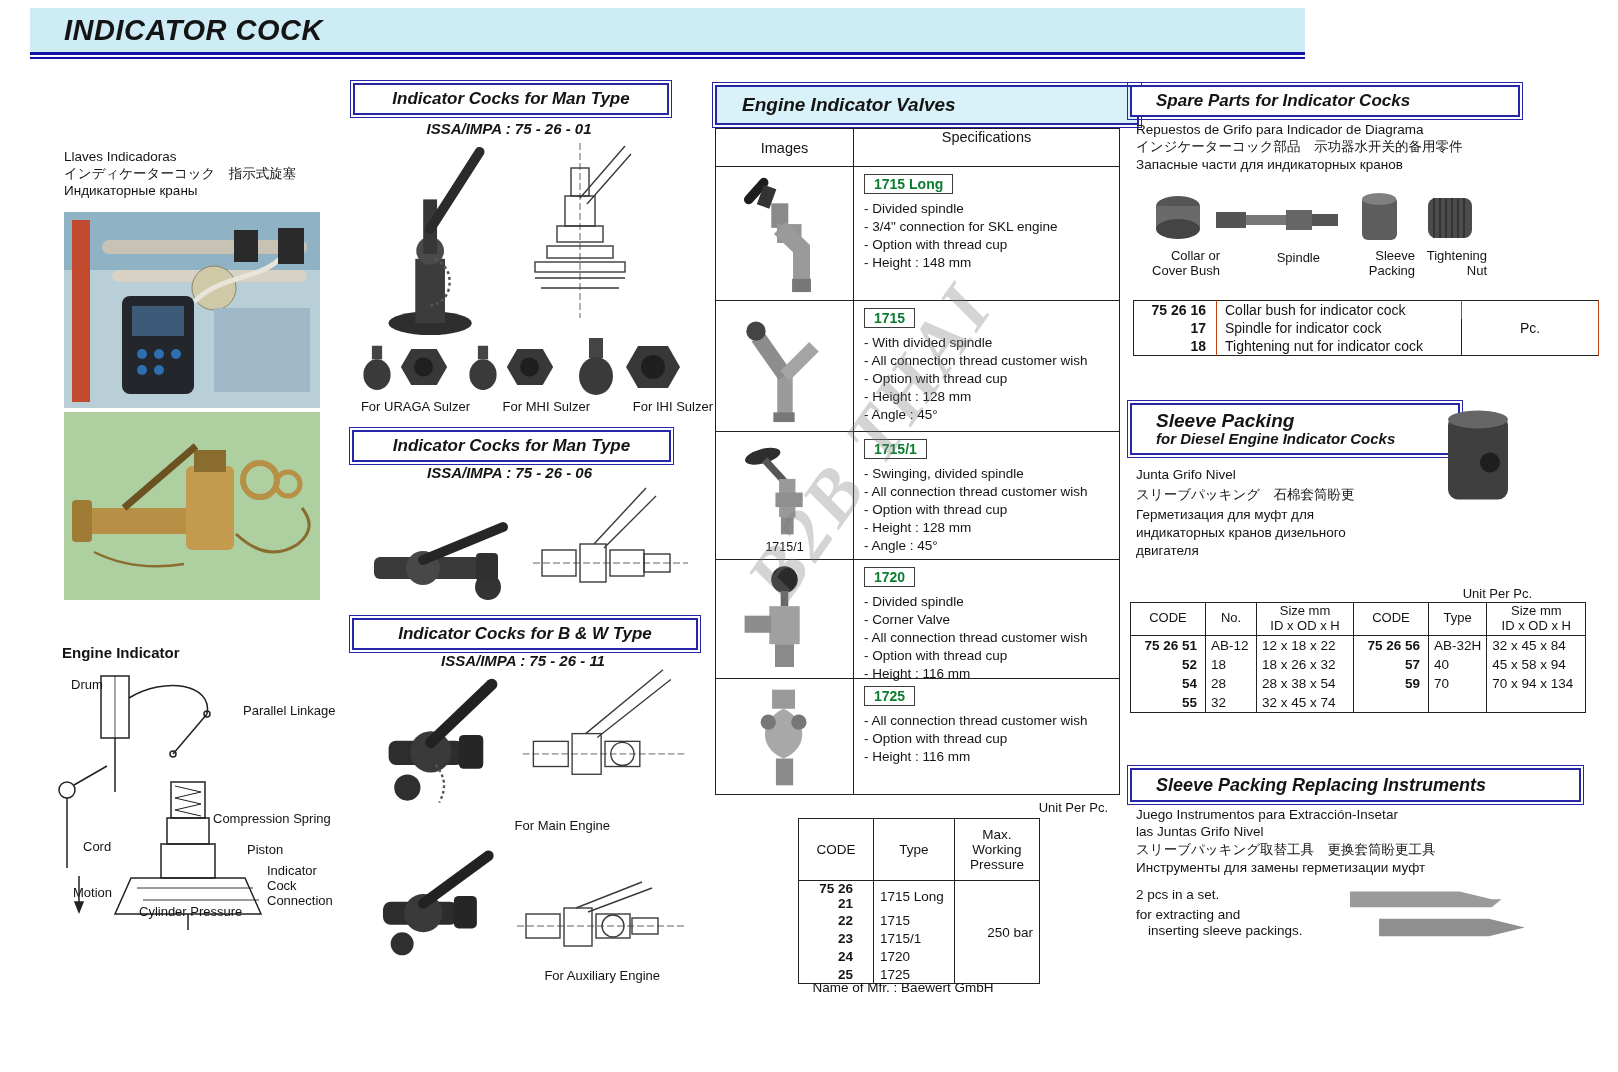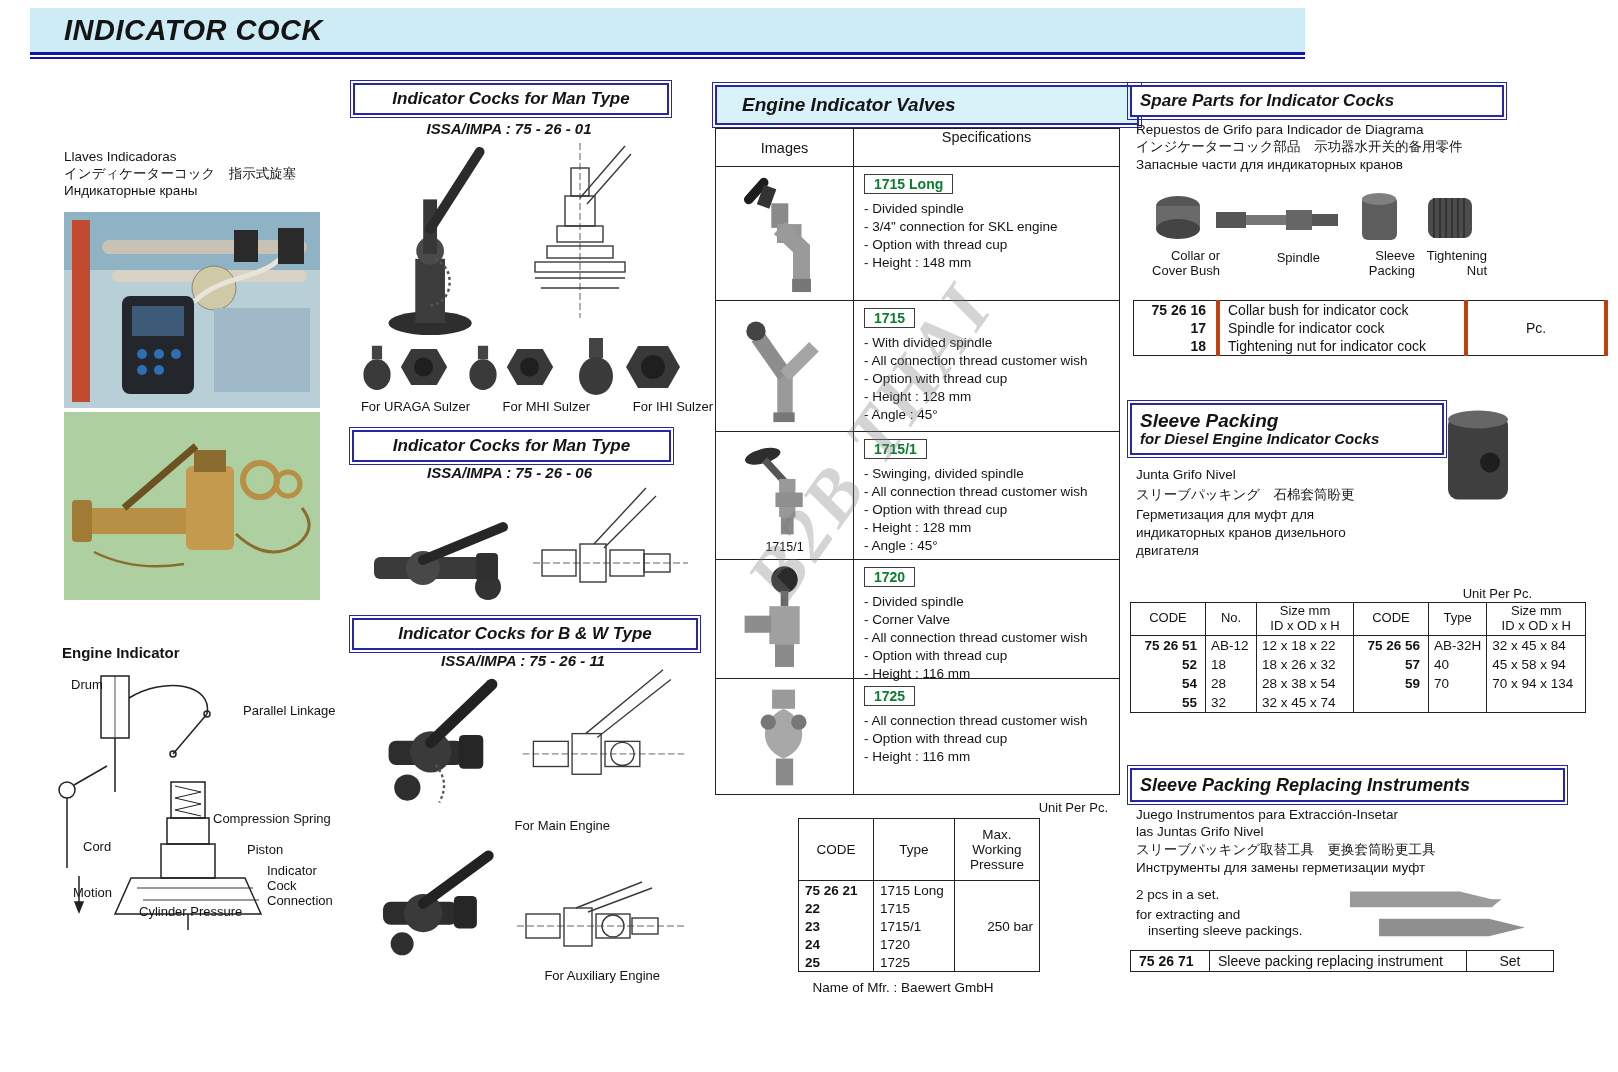--- a/index.html
+++ b/index.html
@@ -5,21 +5,21 @@
   html,body{margin:0;padding:0}
   body{font-family:"Liberation Sans",sans-serif;background:#e8e8e8;color:#141414}
   .page{position:relative;width:1618px;height:1072px;background:#ffffff;overflow:hidden}
   .abs{position:absolute}
   .band{background:#cdecf6;border-bottom:3px solid #1414a8}
   .page-title{font-weight:bold;font-style:italic;font-size:29px;letter-spacing:.5px}
   .rule{background:#1414a8}
   .tbox{border:2px solid #2626a6;outline:1px solid #2626a6;outline-offset:2px;background:#fff;
         display:flex;align-items:center;justify-content:center;font-weight:bold;font-style:italic}
   .tbox.cyan{background:#d9f1f8}
-  .tbox.leftpad{justify-content:flex-start;padding-left:8px}
+  .tbox.leftpad{justify-content:flex-start;padding-left:24px}
   .issa{font-weight:bold;font-style:italic;font-size:15px;text-align:center}
   .txt{font-size:13.5px;line-height:1.3}
   .cap{font-size:13px;text-align:right}
   .prel{white-space:pre-line}
   .ph{display:flex;align-items:center;justify-content:center}
   .ph svg{display:block}
   
   .vtable{position:absolute;left:715px;top:128px;width:403px;border:1px solid #222;background:#fff}
   .vhead{display:flex;border-bottom:1px solid #222;height:37px;align-items:flex-start}
   .vhead .c1{width:137px;text-align:center;font-size:14.5px;border-right:1px solid #222;height:100%;display:flex;align-items:center;justify-content:center}
@@ -29,24 +29,24 @@
   .vimg{width:137px;border-right:1px solid #222;display:flex;flex-direction:column;align-items:center;justify-content:center;gap:2px}
   .vimg .ilabel{font-size:12.5px}
   .vspec{flex:1;padding:7px 10px}
   .badge{display:inline-block;border:1px solid #3c3c3c;padding:1px 9px;color:#0b7d30;font-weight:bold;font-size:14px;margin-bottom:6px;background:#fff}
   .vline{font-size:13.5px;line-height:1.34}
   
   table{border-collapse:collapse;background:#fff}
   .otable{border:1px solid #222;font-size:13.5px}
   .otable th{border:1px solid #222;font-weight:normal;padding:8px 6px;vertical-align:middle;font-size:13.5px}
   .otable td{border-left:1px solid #222;border-right:1px solid #222;padding:0 6px;height:18px}
-  .otable td.code{font-weight:bold;padding-right:12px}
+  .otable td.code{font-weight:bold;text-align:right;padding-right:20px}
   .otable td.pressure{text-align:right;vertical-align:middle}
   .ptable{border:1px solid #222;font-size:14px}
-  .ptable td{border-left:1px solid #222;border-right:4px solid #c2410c;padding:0 8px;height:18px}
+  .ptable td{border-left:1px solid #222;border-right:1px solid #c2410c;padding:0 8px;height:18px}
   .ptable td.code{font-weight:bold;text-align:right;padding-right:10px;white-space:nowrap}
   .ptable td.unit{text-align:center;vertical-align:middle}
   .stable{border:1px solid #222;font-size:13.5px}
   .stable th{border:1px solid #222;font-weight:normal;padding:1px 4px;font-size:13px;line-height:1.15}
   .stable td{border-left:1px solid #222;border-right:1px solid #222;padding:0 5px;height:19px;white-space:nowrap}
   .stable td.code{font-weight:bold;text-align:right;padding-right:8px}
   .itable{border:1px solid #222;font-size:14px}
   .itable td{border:1px solid #222;padding:2px 8px}
   .itable td.code{font-weight:bold;white-space:nowrap}
   .itable td.unit{text-align:center}
@@ -578,23 +578,14 @@
   <div class="abs txt" style="left:1136px;top:906px">for extracting and</div>
   <div class="abs txt" style="left:1148px;top:922px">inserting sleeve packings.</div>
 
   <div class="abs ph" style="left:1335px;top:878px;width:230px;height:68px">
     <svg width="230" height="68" viewBox="0 0 230 70">
       <path d="M12 14 H125 L158 22 H168 L158 30 H125 H12 Z" fill="#9a9a9a"></path>
       <path d="M42 42 H155 L192 51 L155 60 H42 Z" fill="#8f8f8f"></path>
     </svg>
   </div>
 
-  <table class="itable abs" style="left:1130px;top:950px">
-    <tbody>
-        <tr>
-      <td class="code" style="width:62px">75 26 71</td>
-      <td style="width:240px">Sleeve packing replacing instrument</td>
-      <td class="unit" style="width:70px">Set</td>
-    </tr>
-  </tbody>
-    </table>
 
 </div>
 
 </body></html>

